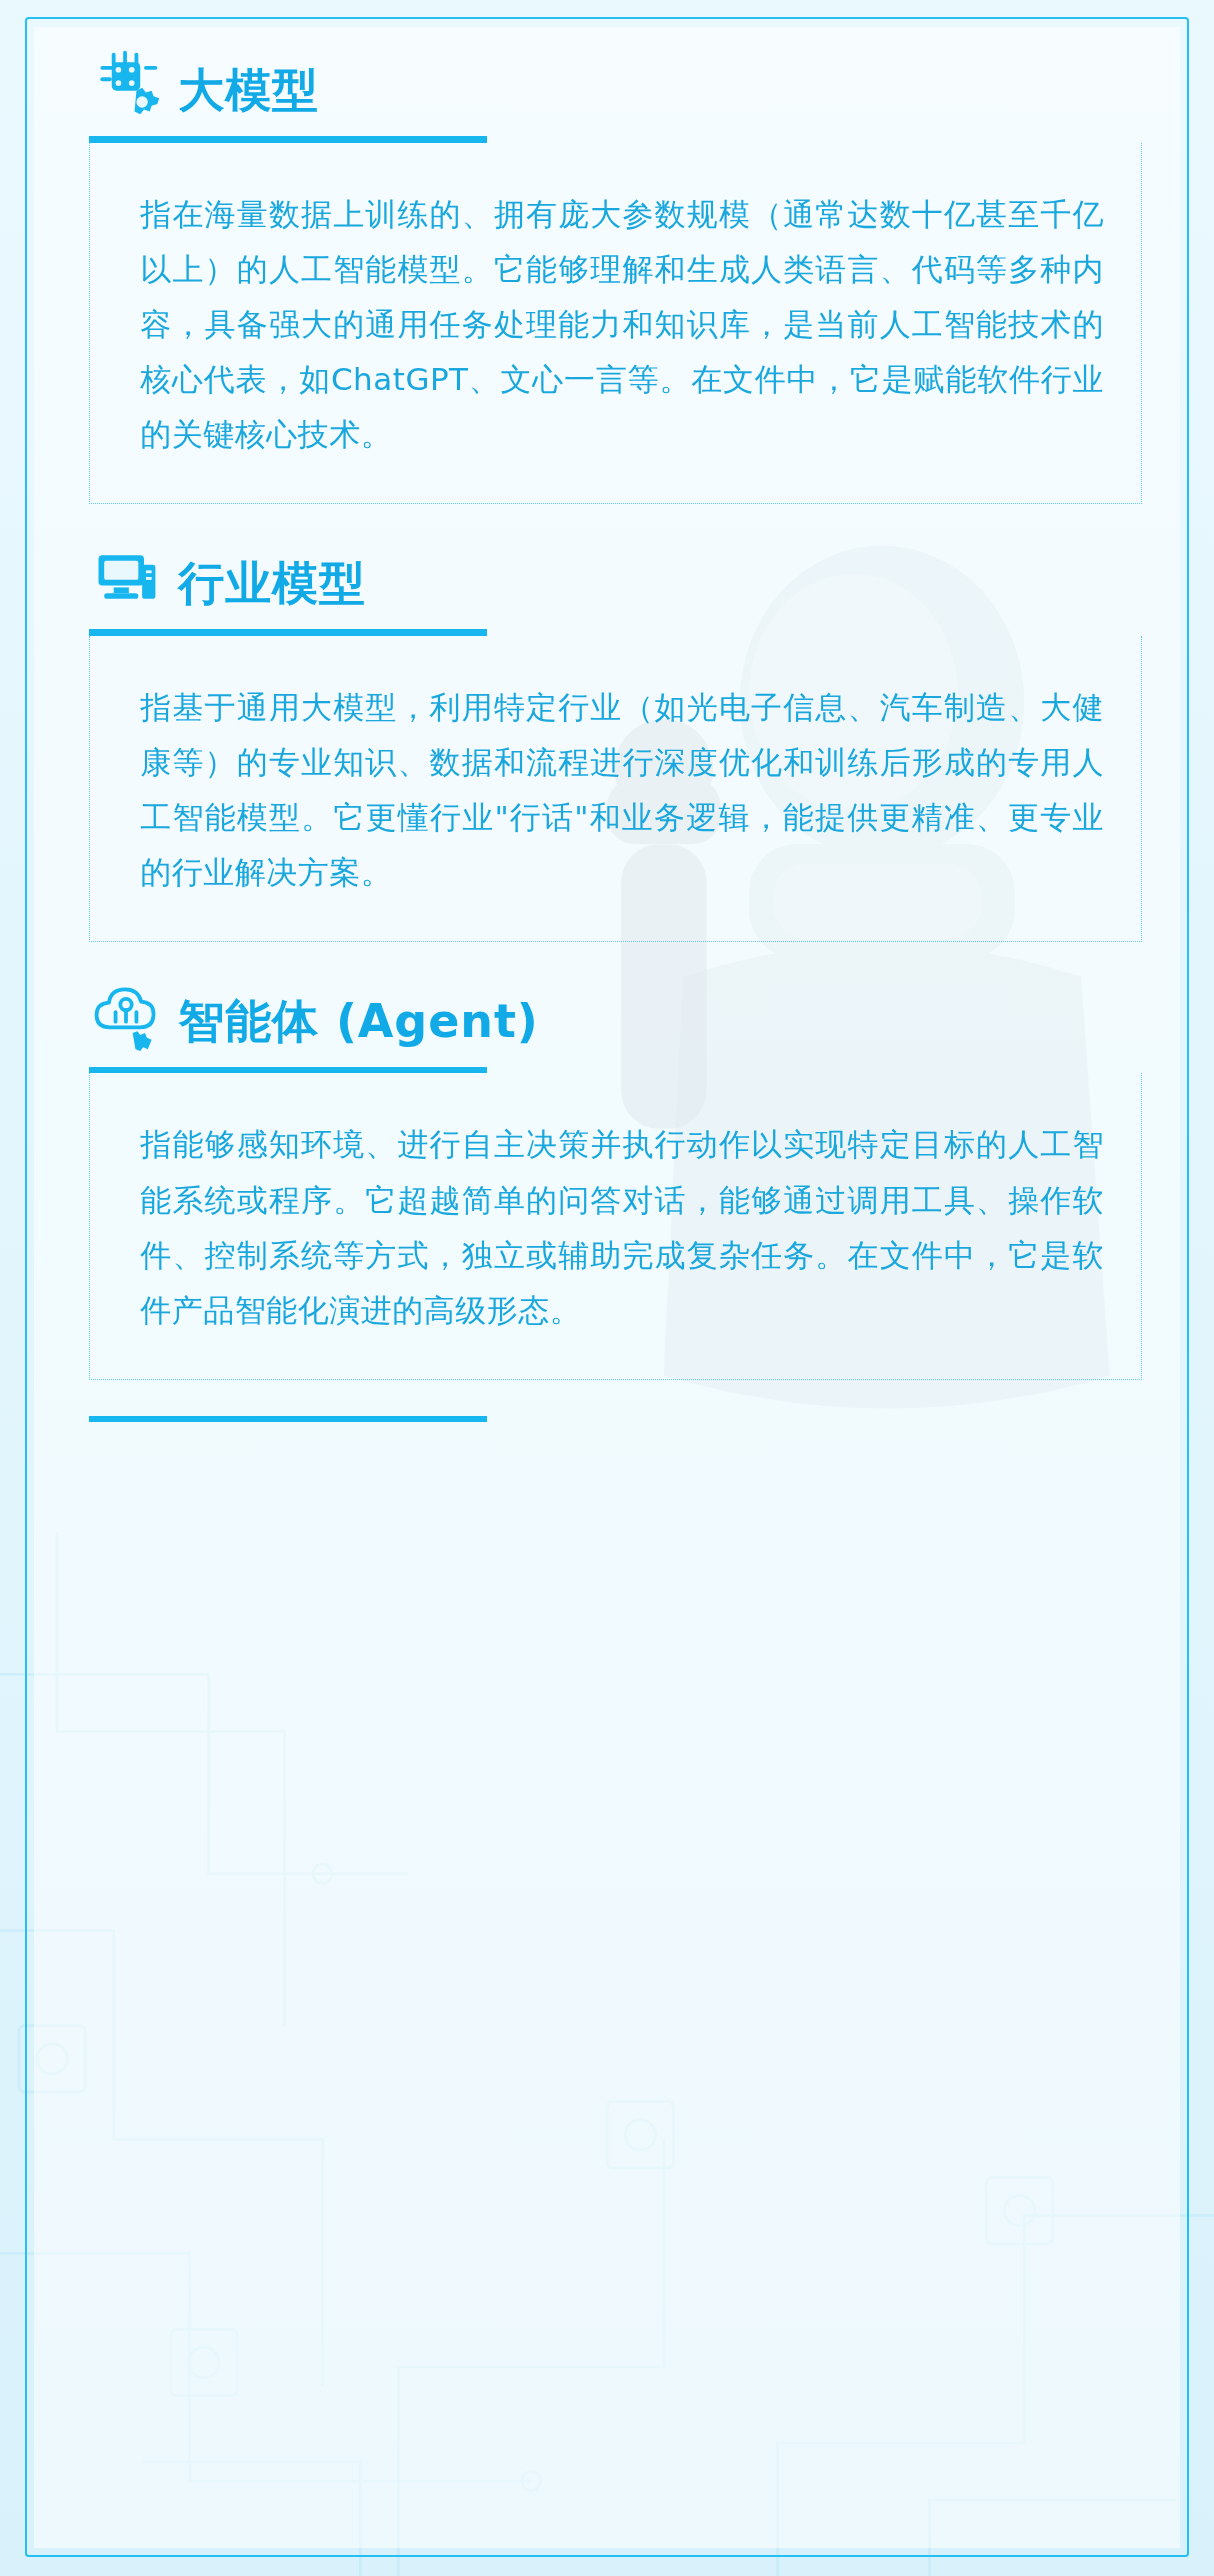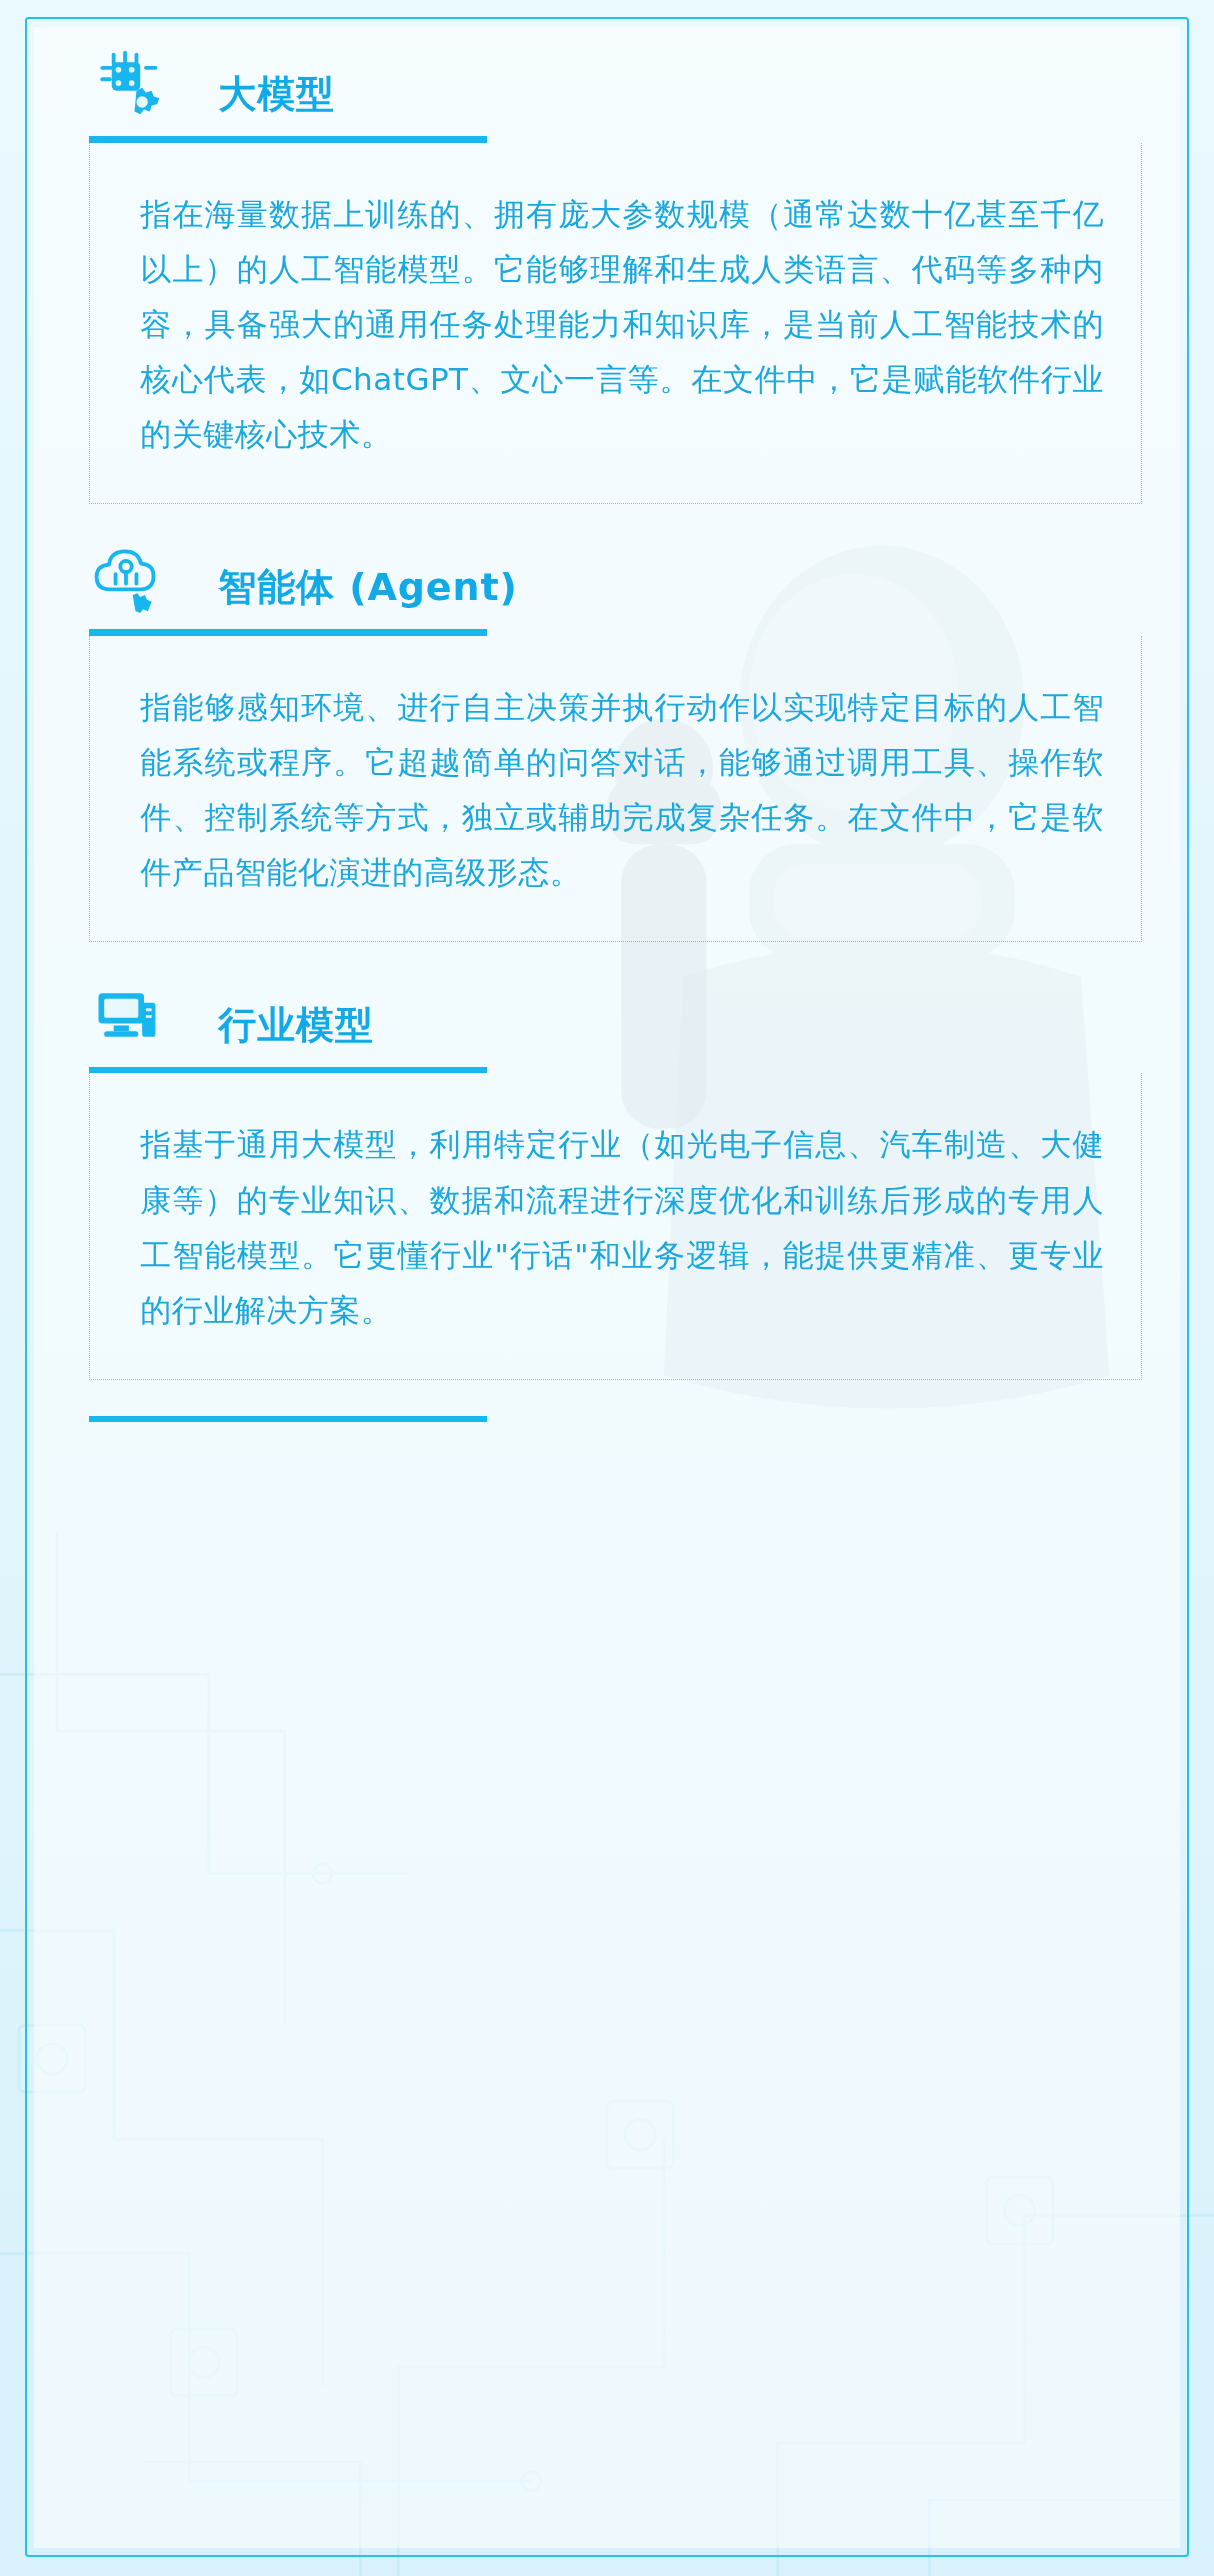--- a/index.html
+++ b/index.html
@@ -84,28 +84,27 @@
     width: 74px;
     height: 74px;
     flex: 0 0 74px;
     display: flex;
     align-items: center;
     justify-content: center;
   }
   .card-icon svg { display: block; }
   .card-title {
     font-family: "DejaVu Sans", "Liberation Sans", sans-serif;
-    font-size: 38px;
+    font-size: 46px;
     font-weight: bold;
     color: #11a9e6;
     letter-spacing: 0.9px;
     line-height: 1;
     padding-bottom: 7.6px;
     white-space: nowrap;
-    margin-left: 40px;
   }
   .title-underline {
     height: 6.6px;
     background: #17b6ee;
     margin: 15px 0 0 13.3px;
     width: 398px;
   }
   .title-underline.wide  { width: 398px; }
   .title-underline.mid   { width: 398px; }
 
@@ -206,57 +205,57 @@
     <div class="title-underline wide"></div>
     <div class="card-body">
       <p>指在海量数据上训练的、拥有庞大参数规模（通常达数十亿甚至千亿以上）的人工智能模型。它能够理解和生成人类语言、代码等多种内容，具备强大的通用任务处理能力和知识库，是当前人工智能技术的核心代表，如ChatGPT、文心一言等。在文件中，它是赋能软件行业的关键核心技术。</p>
     </div>
   </section>
 
   <section class="card">
     <div class="card-head">
       <span class="card-icon">
         <svg width="74" height="74" viewBox="0 0 78 78">
+          <rect x="10" y="16" width="48" height="32" rx="4" fill="#17b6ee"></rect>
+          <rect x="16" y="22" width="36" height="20" rx="2" fill="#e9f8fd"></rect>
+          <rect x="26" y="50" width="16" height="6" fill="#17b6ee"></rect>
+          <rect x="16" y="56" width="36" height="6" rx="3" fill="#17b6ee"></rect>
+          <rect x="56" y="26" width="14" height="36" rx="3" fill="#17b6ee"></rect>
+          <rect x="60" y="32" width="6" height="3" fill="#e9f8fd"></rect>
+          <rect x="60" y="39" width="6" height="3" fill="#e9f8fd"></rect>
+        </svg>
+      </span>
+      <span class="card-title">行业模型</span>
+    </div>
+    <div class="title-underline mid"></div>
+    <div class="card-body">
+      <p>指基于通用大模型，利用特定行业（如光电子信息、汽车制造、大健康等）的专业知识、数据和流程进行深度优化和训练后形成的专用人工智能模型。它更懂行业"行话"和业务逻辑，能提供更精准、更专业的行业解决方案。</p>
+    </div>
+  </section>
+
+  <section class="card">
+    <div class="card-head">
+      <span class="card-icon">
+        <svg width="74" height="74" viewBox="0 0 78 78">
           <path d="M22 52 q-14 0 -14 -13 q0 -12 13 -13 q2 -14 17 -14 q14 0 17 13 q13 1 13 13 q0 14 -14 14 z" fill="none" stroke="#17b6ee" stroke-width="4" stroke-linejoin="round"></path>
           <g stroke="#17b6ee" stroke-width="4" stroke-linecap="round">
             <line x1="28" y1="36" x2="28" y2="46"></line>
             <line x1="39" y1="34" x2="39" y2="46"></line>
             <line x1="50" y1="36" x2="50" y2="46"></line>
           </g>
           <circle cx="39" cy="28" r="6" fill="none" stroke="#17b6ee" stroke-width="4"></circle>
           <path d="M46 58 l5 -2 3 4 5 -2 2 5 5 2 -2 5 -2 5 -5 -2 -3 4 -5 -2 z" fill="#17b6ee"></path>
         </svg>
       </span>
       <span class="card-title">智能体 (Agent)</span>
     </div>
     <div class="title-underline wide"></div>
     <div class="card-body">
       <p>指能够感知环境、进行自主决策并执行动作以实现特定目标的人工智能系统或程序。它超越简单的问答对话，能够通过调用工具、操作软件、控制系统等方式，独立或辅助完成复杂任务。在文件中，它是软件产品智能化演进的高级形态。</p>
     </div>
   </section>
 
   <section class="card">
-    <div class="card-head">
-      <span class="card-icon">
-        <svg width="74" height="74" viewBox="0 0 78 78">
-          <rect x="10" y="16" width="48" height="32" rx="4" fill="#17b6ee"></rect>
-          <rect x="16" y="22" width="36" height="20" rx="2" fill="#e9f8fd"></rect>
-          <rect x="26" y="50" width="16" height="6" fill="#17b6ee"></rect>
-          <rect x="16" y="56" width="36" height="6" rx="3" fill="#17b6ee"></rect>
-          <rect x="56" y="26" width="14" height="36" rx="3" fill="#17b6ee"></rect>
-          <rect x="60" y="32" width="6" height="3" fill="#e9f8fd"></rect>
-          <rect x="60" y="39" width="6" height="3" fill="#e9f8fd"></rect>
-        </svg>
-      </span>
-      <span class="card-title">行业模型</span>
-    </div>
     <div class="title-underline mid"></div>
-    <div class="card-body">
-      <p>指基于通用大模型，利用特定行业（如光电子信息、汽车制造、大健康等）的专业知识、数据和流程进行深度优化和训练后形成的专用人工智能模型。它更懂行业"行话"和业务逻辑，能提供更精准、更专业的行业解决方案。</p>
-    </div>
-  </section>
-
-  <section class="card">
-    <div class="title-underline mid"></div>
   </section>
 
 </div>
 
 
 </body></html>

